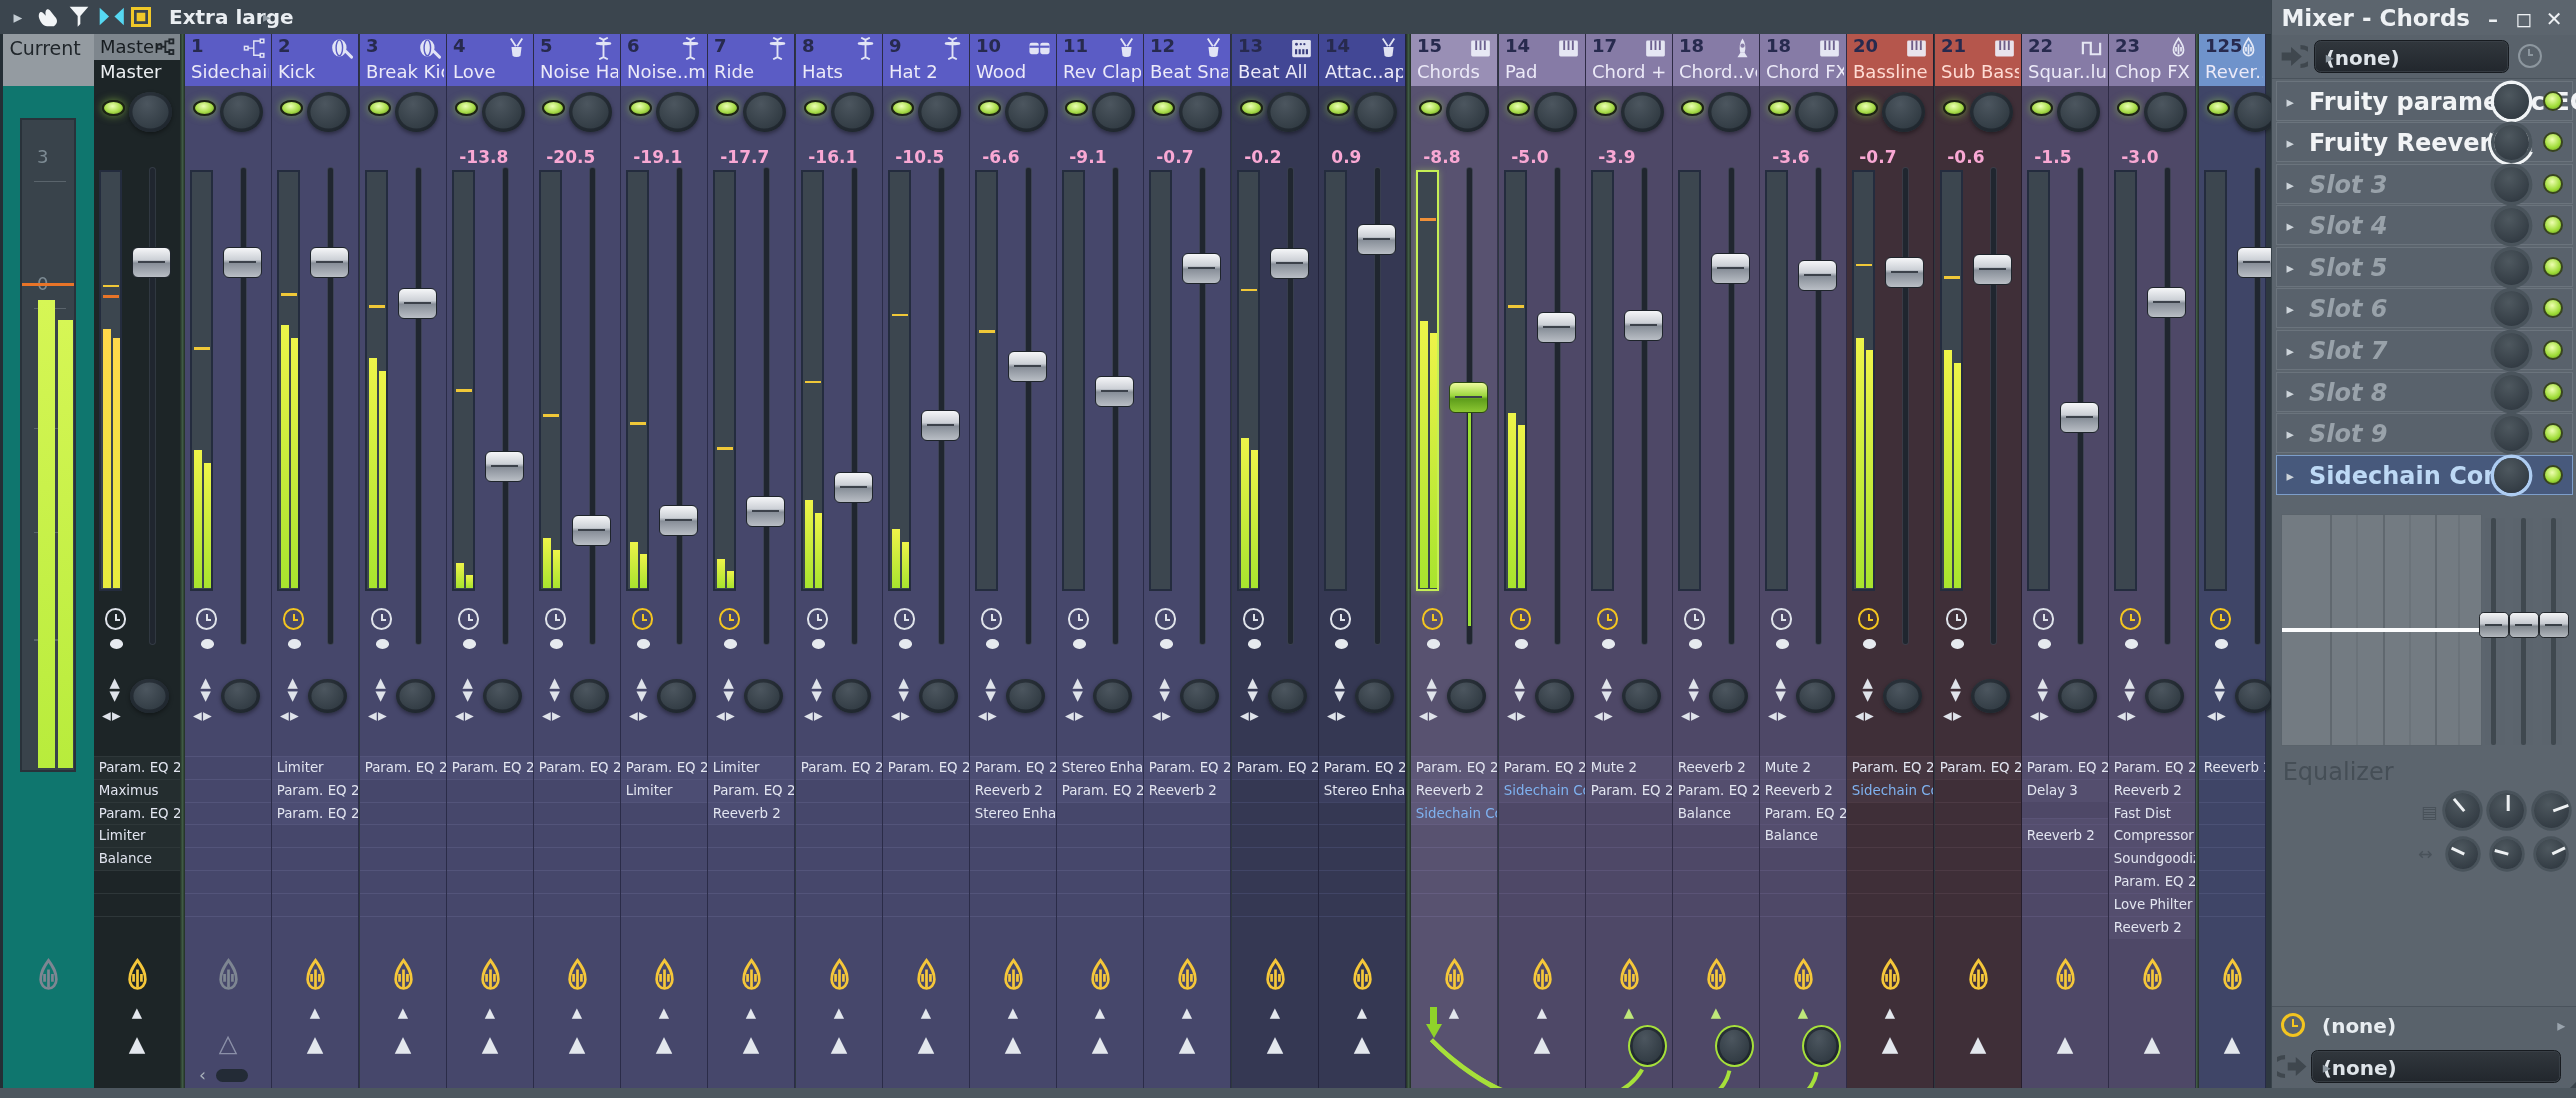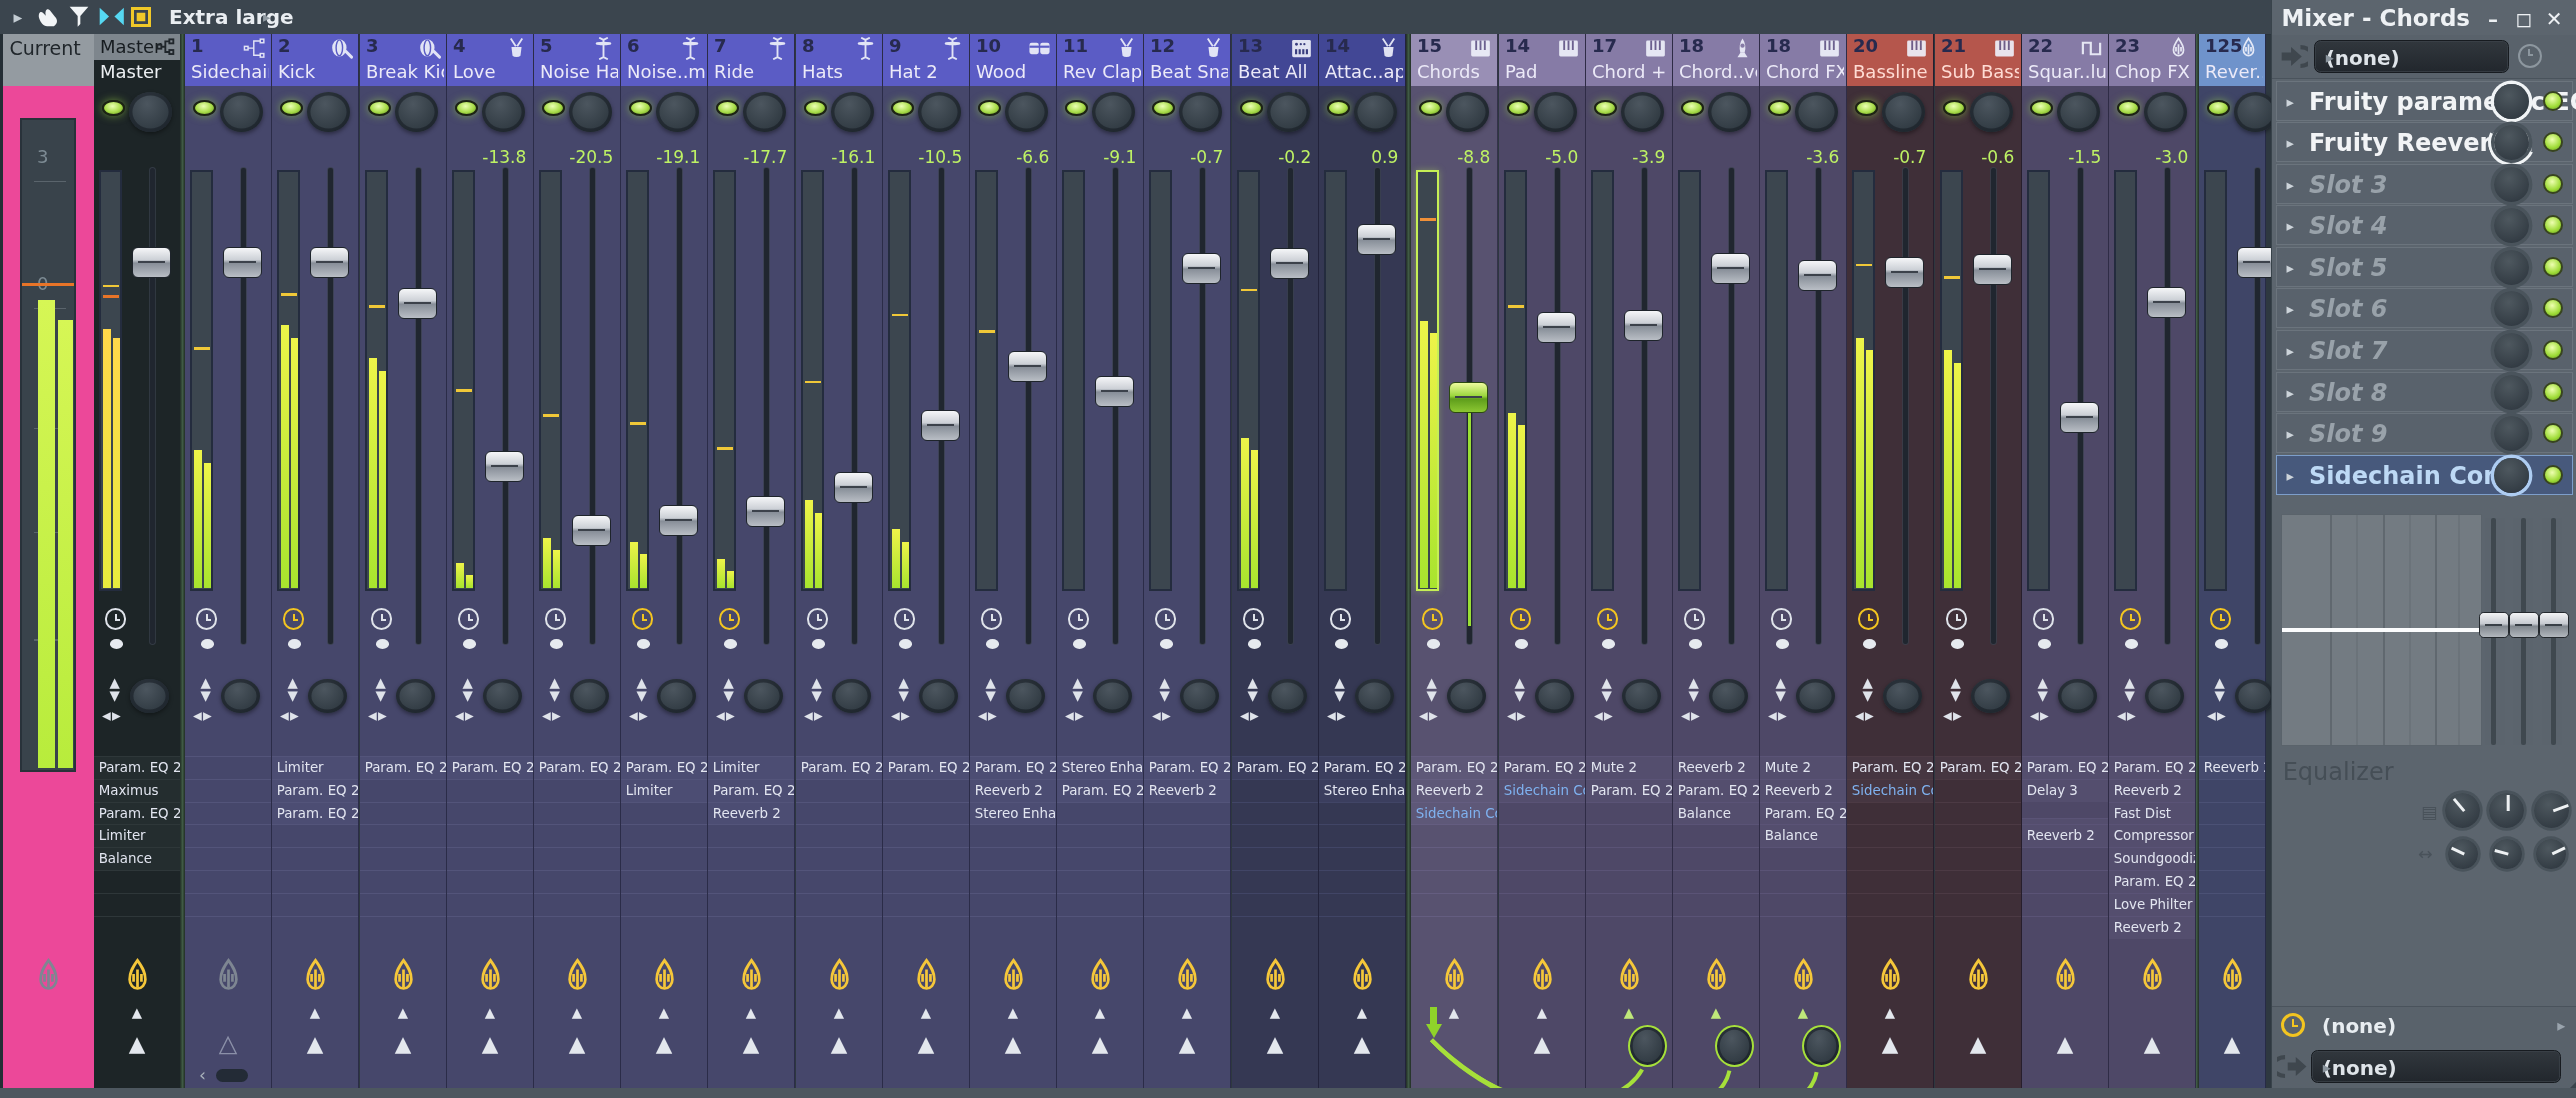--- a/index.html
+++ b/index.html
@@ -17,21 +17,21 @@
   .hd{position:absolute;left:0;top:0;width:100%;height:52px;}
   .hd .num{position:absolute;left:6px;top:1.3px;font-size:18px;color:#272a4e;font-weight:700;}
   .hd .hicon{position:absolute;right:5.4px;top:2.7px;width:23px;height:21.5px;opacity:.92;}
   .hd .hname{position:absolute;left:6px;top:27px;font-size:18px;color:#eceaf8;white-space:nowrap;overflow:hidden;width:calc(100% - 8px);}
   .led{position:absolute;left:8px;top:66px;width:23px;height:16px;border-radius:50%;
        background:radial-gradient(ellipse at 45% 35%,#eaffb2,#a8dc49 55%,#5f8c22);border:2px solid #1d2413;
        box-shadow:0 0 8px rgba(160,220,70,.55);box-sizing:border-box;}
   .knob{position:absolute;border-radius:50%;background:radial-gradient(ellipse at 42% 30%,#4c565f,#303a42 70%,#28313a);
         box-shadow:inset 0 0 0 3.4px rgba(20,26,32,.55),0 2px 4px rgba(0,0,0,.4);}
   .knob.pan{left:35px;top:58px;width:43px;height:40px;}
-  .db{position:absolute;right:6.7px;top:113px;font-size:17px;color:#bef264;text-align:right;width:67px;}
+  .db{position:absolute;right:6.7px;top:113px;font-size:17px;color:#f9a8d4;text-align:left;width:67px;font-weight:bold;}
   .meter{position:absolute;left:5.4px;top:136px;width:23px;height:421px;background:#3c464f;border:2px solid #242c3e;box-sizing:border-box;}
   .meter .barL{position:absolute;left:2px;bottom:1.3px;width:8px;background:linear-gradient(to top,#a8e42e,#eef449);}
   .meter .barR{position:absolute;left:12px;bottom:1.3px;width:6.7px;background:linear-gradient(to top,#a8e42e,#eef449);}
   .meter .tick{position:absolute;left:1.3px;width:16px;height:2.7px;background:#f0c838;}
   .ftrack{position:absolute;left:56px;top:134px;width:4.7px;height:476px;background:#20262f;border-radius:2px;box-shadow:0 0 0 0.7px #3a414d;}
   .fhandle{position:absolute;left:38px;width:39px;height:31px;border-radius:6px;border:1.3px solid #1e242b;box-sizing:border-box;
            background:linear-gradient(180deg,#f5f6f8 0%,#cdd1d7 40%,#878e98 52%,#b9bec5 100%);}
   .fhandle::after{content:"";position:absolute;left:5.4px;right:5.4px;top:13.4px;height:2px;background:#3c424b;}
   .fhandle.green{background:linear-gradient(180deg,#eefb9e 0%,#9ad63c 45%,#5e9d1b 55%,#8cc732 100%);border-color:#2c4a10;}
   .fglow{position:absolute;left:57px;width:2.7px;background:#9adf35;}
@@ -62,21 +62,21 @@
   .t-navy{--hd:#424795;--body:#353853;--rowline:#414566;--cellon:#3b3e5e;}
   .t-mauve{--hd:#867ba6;--body:#4e4867;--rowline:#5a5376;--cellon:#544e6e;}
   .t-mauvesel{--hd:#998fb5;--body:#585270;--rowline:#645d80;--cellon:#5e5878;}
   .t-red{--hd:#b5564c;--body:#3f2f38;--rowline:#4c3a44;--cellon:#463641;}
   .t-blue{--hd:#6f93cb;--body:#3f4567;--rowline:#4b5175;--cellon:#454b6e;}
   .strip{background:var(--body);}
   .strip .hd{background:var(--hd);}
   .t-red .hd .hname{color:#ffdcd4;}
   .strip.selected .meter{border-color:#c6ef55;box-shadow:0 0 6.7px rgba(190,240,80,.35);}
   
-  #current{left:2.7px;top:34px;width:91px;height:1055px;background:#ec4899;border-right:1.3px solid #1f282e;position:absolute;}
+  #current{left:2.7px;top:34px;width:91px;height:1055px;background:#0f766e;border-right:1.3px solid #1f282e;position:absolute;}
   #current .hd2{position:absolute;left:0;top:0;width:100%;height:52px;background:#949ba1;}
   #current .hd2 span{position:absolute;left:6.7px;top:2.7px;font-size:19px;color:#20262b;}
   #cmeter{position:absolute;left:17.4px;top:84px;width:56px;height:654px;background:#39434b;border:2px solid #29323a;box-sizing:border-box;}
   #cmeter .sc{position:absolute;left:14.8px;width:100%;font-size:18px;color:#7d8b94;}
   #cmeter .tickline{position:absolute;left:12px;width:32px;height:1.3px;background:#5a646c;}
   #cmeter .zline{position:absolute;left:0px;width:100%;height:3.4px;background:#e87428;}
   #cmeter .bl{position:absolute;left:16px;bottom:2px;width:17.4px;background:linear-gradient(to top,#b8ec3c,#d6f655);}
   #cmeter .br{position:absolute;left:36px;bottom:2px;width:14.8px;background:linear-gradient(to top,#b8ec3c,#d6f655);}
   
   #masterstrip{left:94px;top:34px;width:86px;height:1055px;background:#1d2527;border-right:1.3px solid #131a1c;position:absolute;

